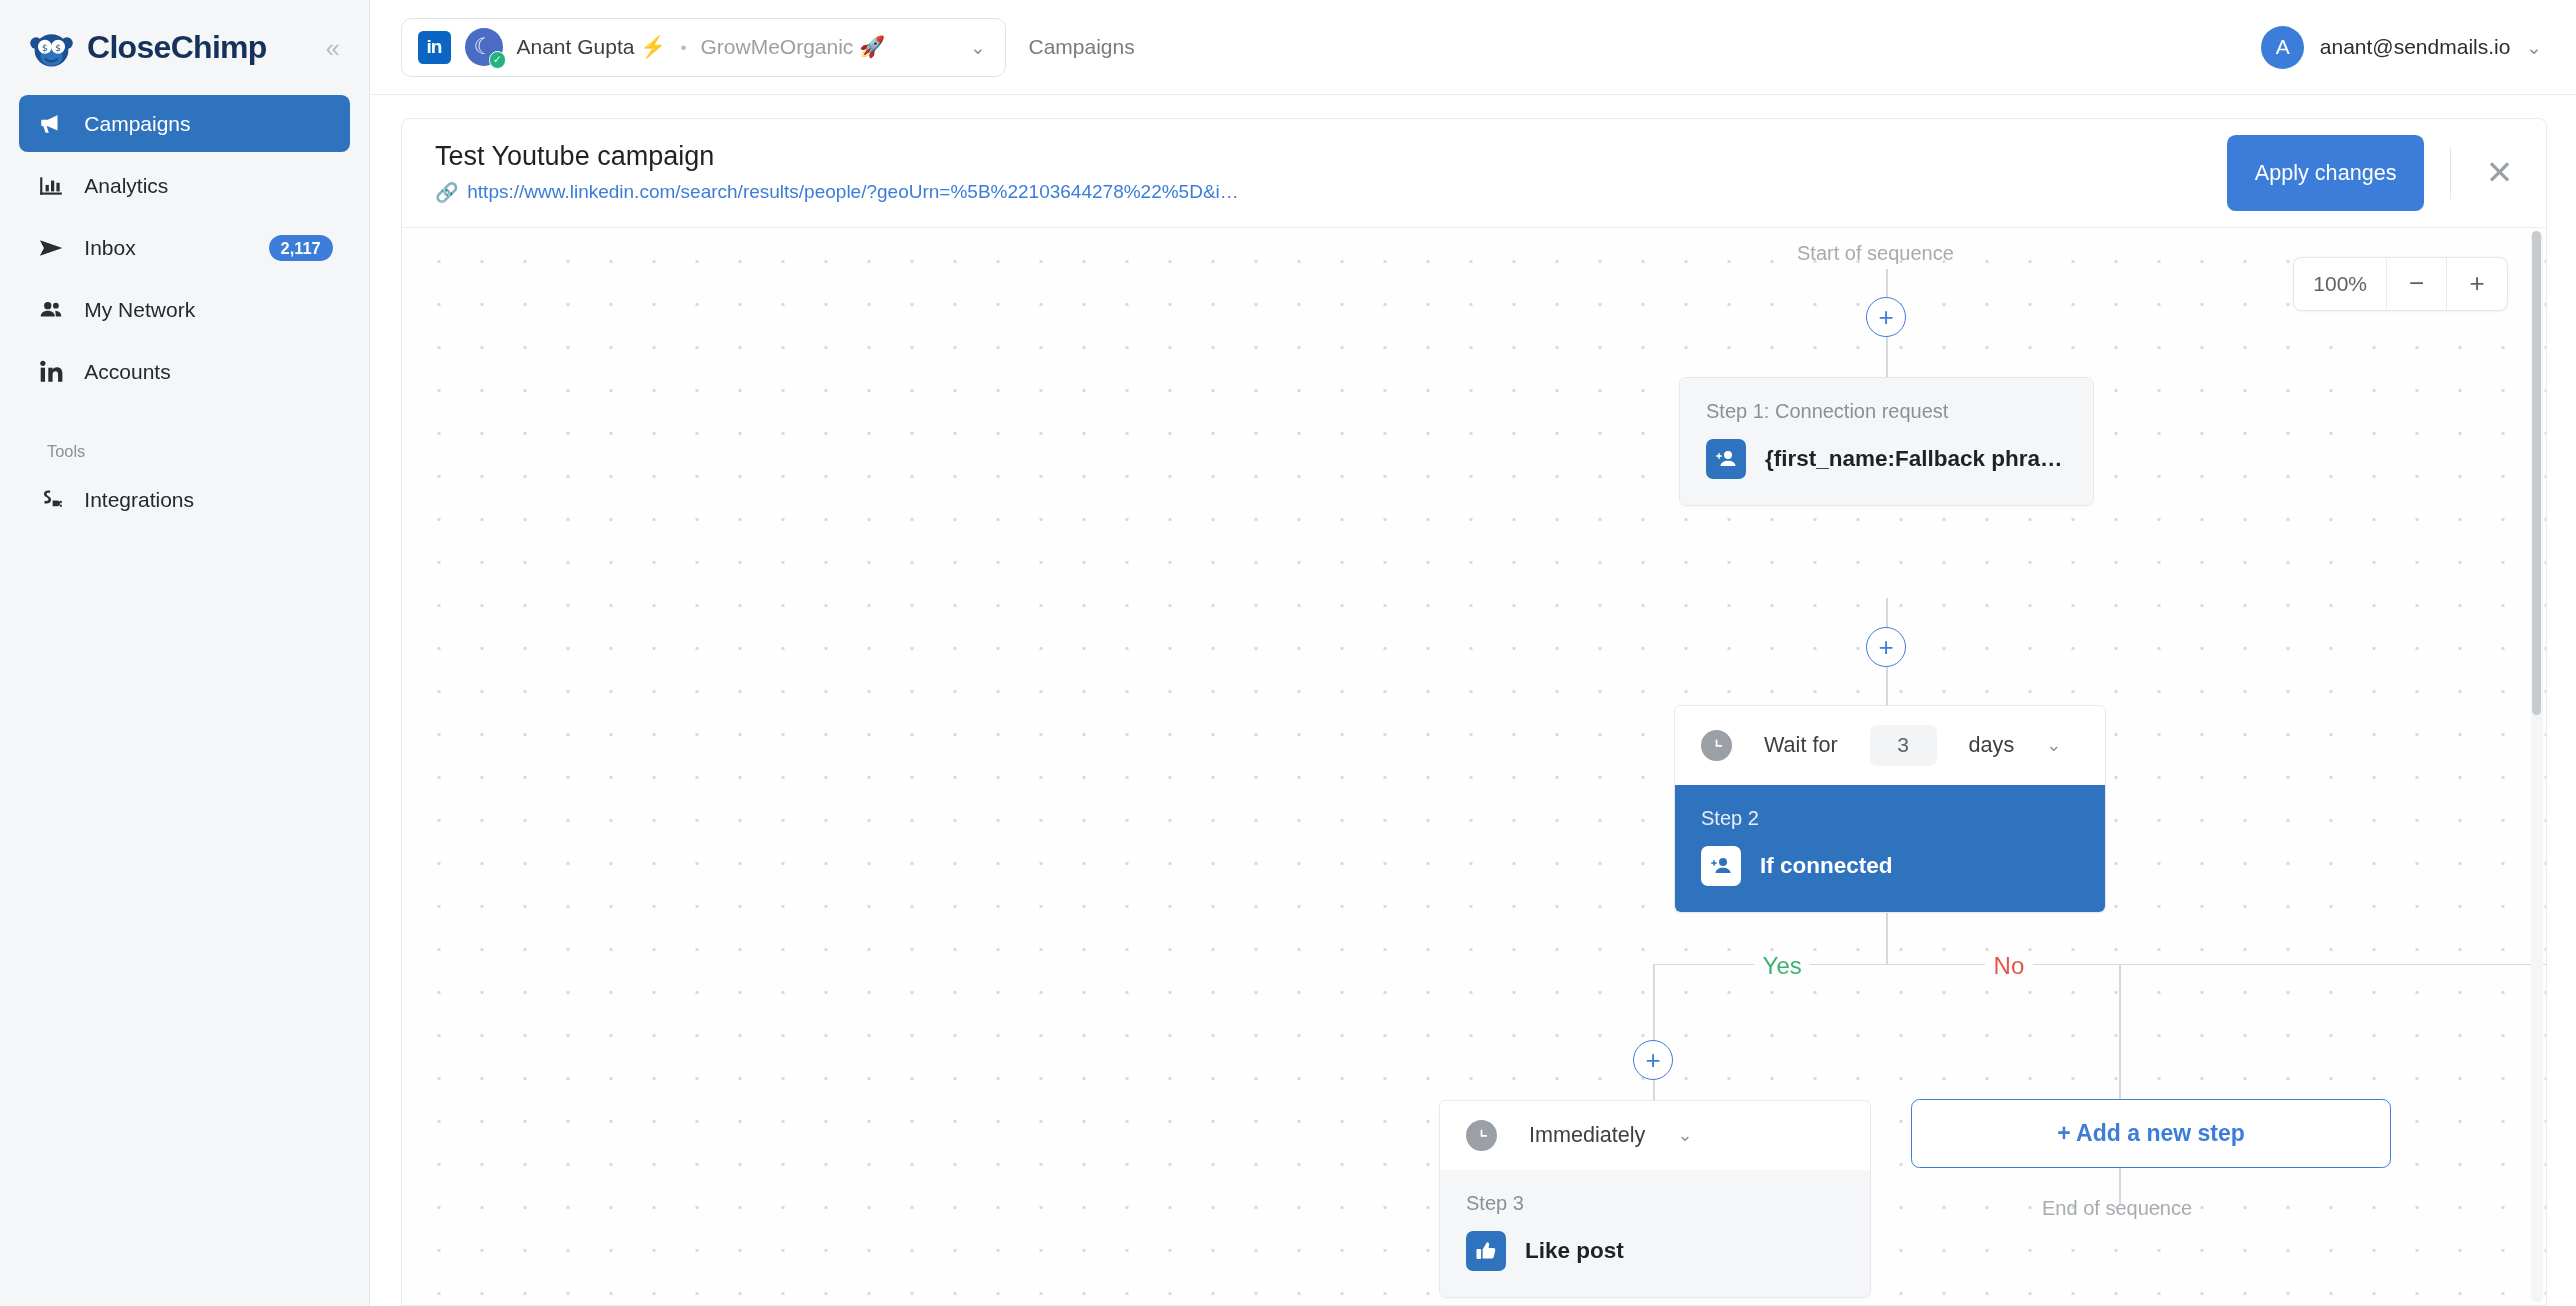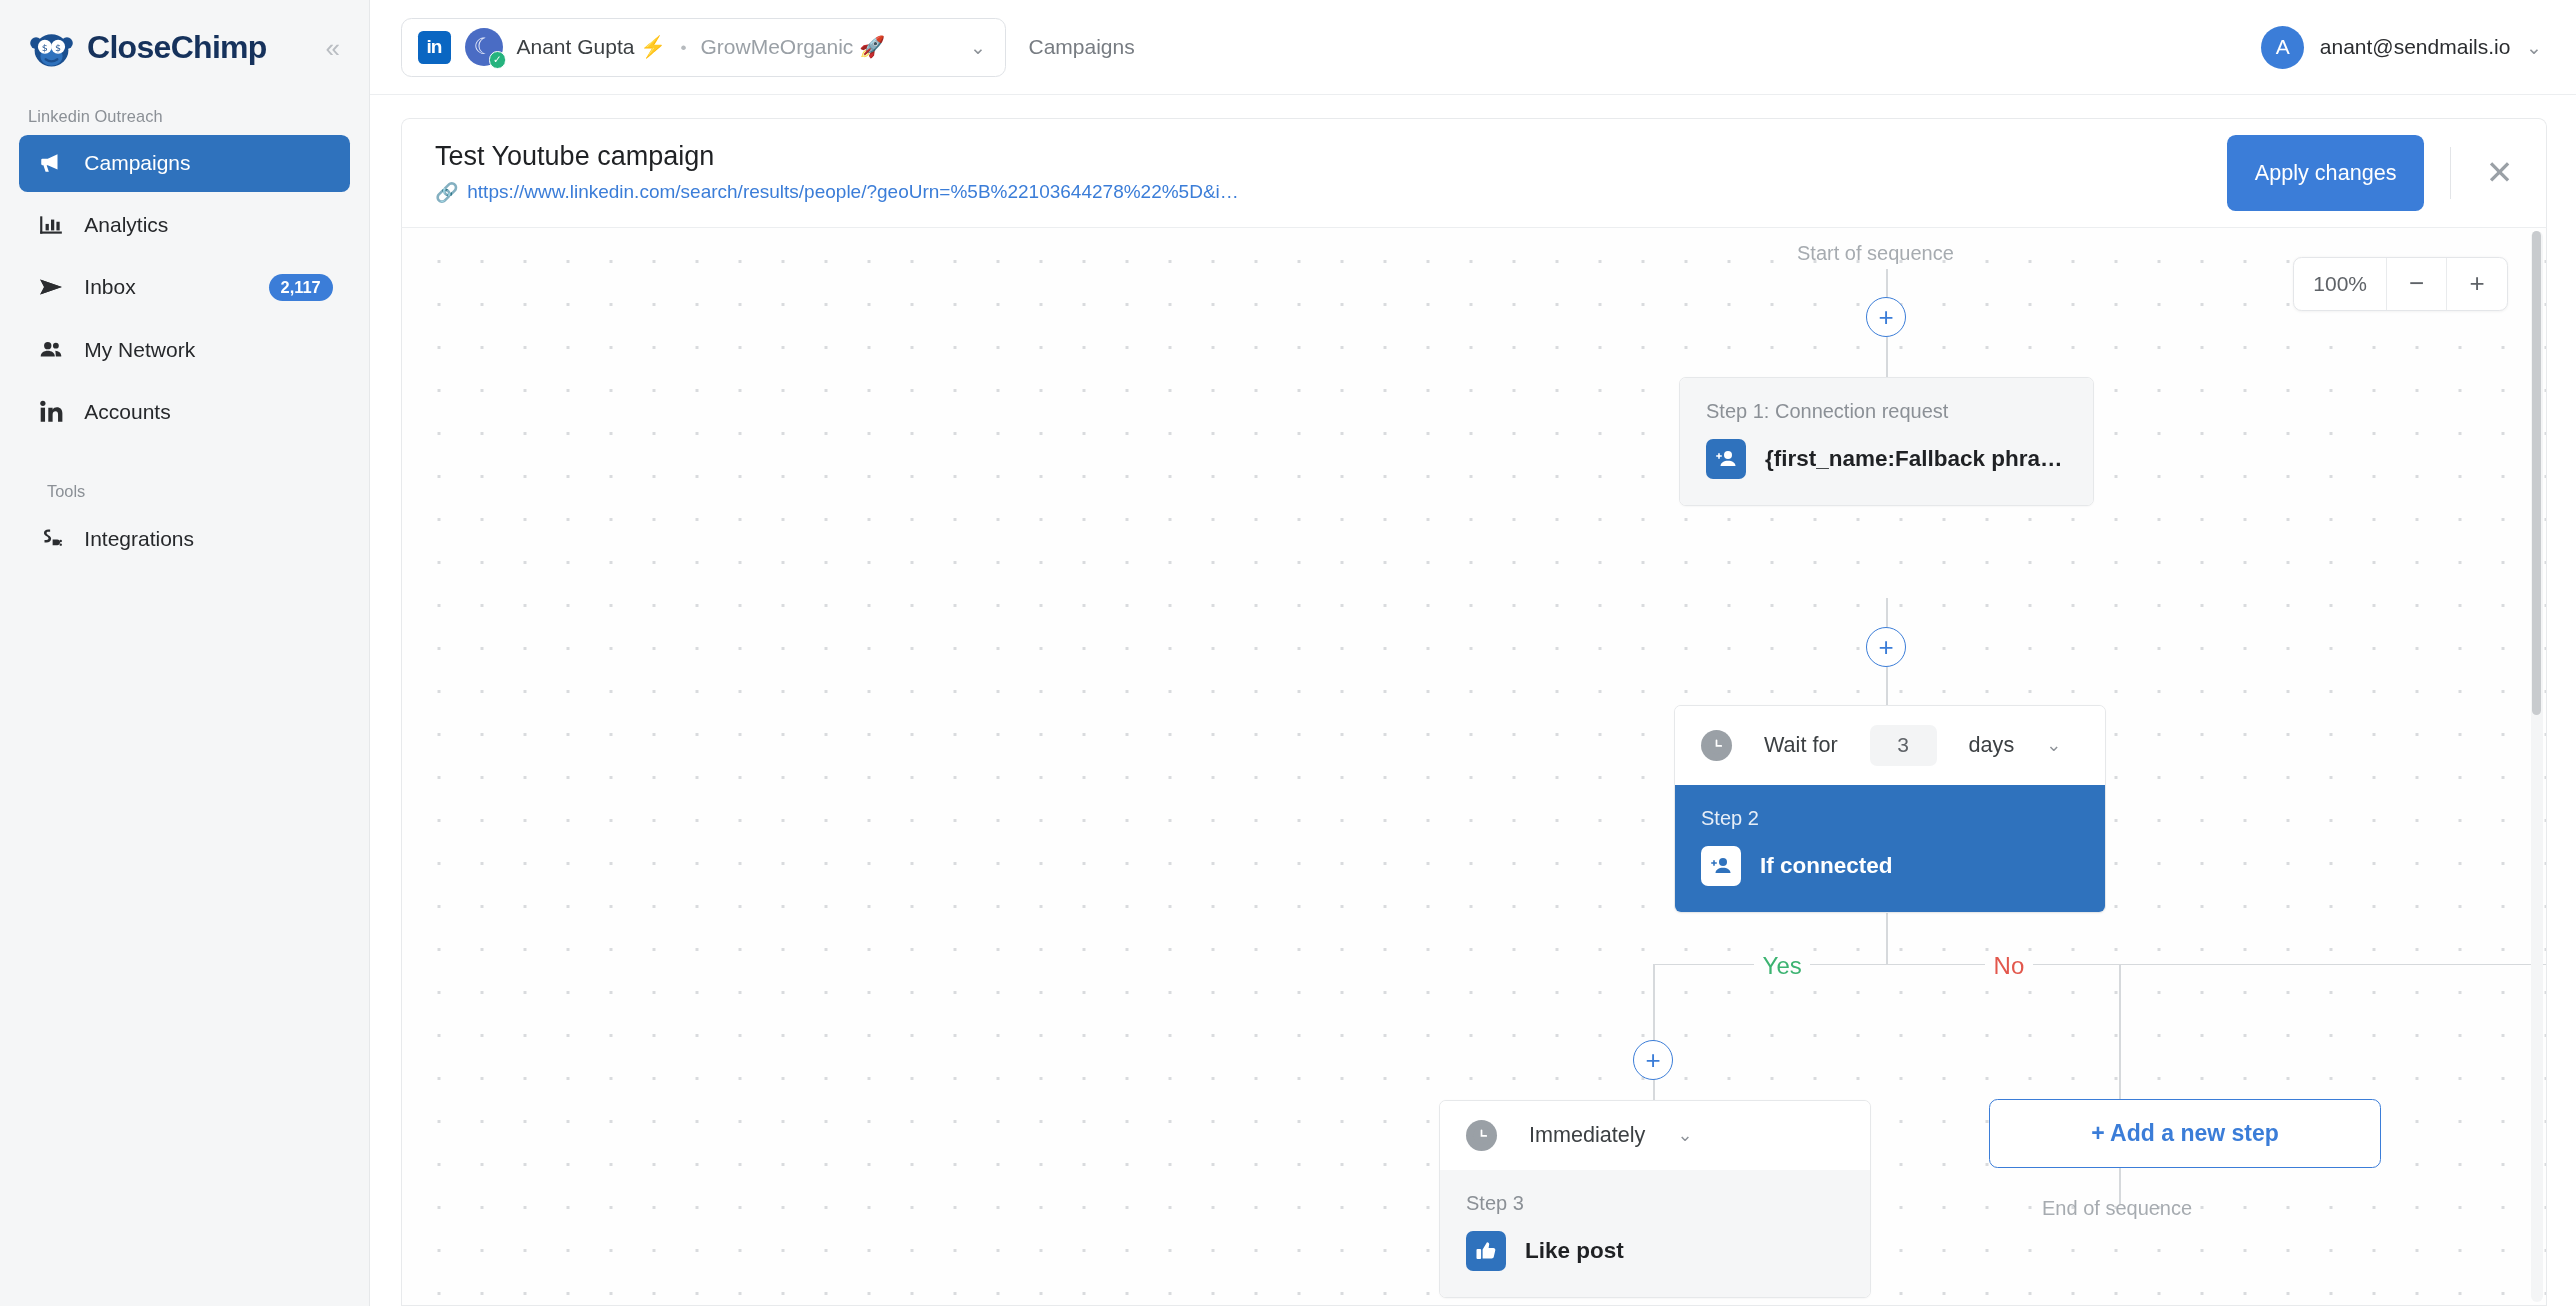--- a/index.html
+++ b/index.html
@@ -266,21 +266,20 @@
           <circle cx="41" cy="31" r="9.5" fill="#ffffff"></circle>
           <text x="23" y="37" font-size="13" text-anchor="middle" fill="#1b4f8f" font-family="DejaVu Sans">$</text>
           <text x="41" y="37" font-size="13" text-anchor="middle" fill="#1b4f8f" font-family="DejaVu Sans">$</text>
           <path d="M24 48 q8 6 16 0" stroke="#1b4f8f" stroke-width="3" fill="none" stroke-linecap="round"></path>
         </svg>
       </span>
       <span class="brand-name">CloseChimp</span>
       <span class="collapse-btn">«</span>
     </div>
 
-    <div class="nav-section-label">Linkedin Outreach</div>
 
     <nav class="nav-list">
 
       <div class="nav-item active">
         <span class="nav-icon">
           <svg viewBox="0 0 24 24" width="26" height="26">
               <path d="M3 11v2a1 1 0 0 0 1 1h1l2 6h3l-2-6h1l9 4V4L9 8H4a1 1 0 0 0-1 1v2z"></path>
             </svg>
         </span>
         <span class="nav-label">Campaigns</span>
@@ -482,21 +481,21 @@
                   <rect x="2.5" y="10" width="4.6" height="10" rx="1"></rect>
                   <path d="M8.6 10.4 13 3.2c1.5 0 2.4 1 2.2 2.4l-.6 3.3h4.8c1.3 0 2.2 1.1 1.9 2.4l-1.5 6.4c-.2 1-1.1 1.7-2.1 1.7H8.6z"></path>
                 </svg>
               </span>
               <span class="step-name">Like post</span>
             </div>
           </div>
         </div>
 
         <div class="vline" style="left:1717px; top:736px; height:138px;"></div>
-        <div class="add-step" style="left:1587px; top:871px; width:392px; height:69px;">+ Add a new step</div>
+        <div class="add-step" style="left:1509px; top:871px; width:480px; height:69px;">+ Add a new step</div>
         <div class="vline" style="left:1717px; top:940px; height:36px;"></div>
         <div class="lbl-muted" style="left:1640px; top:969px;">End of sequence</div>
 
       </div>
 
       <div class="vscroll">
         <div class="thumb"></div>
       </div>
     </div>
 

